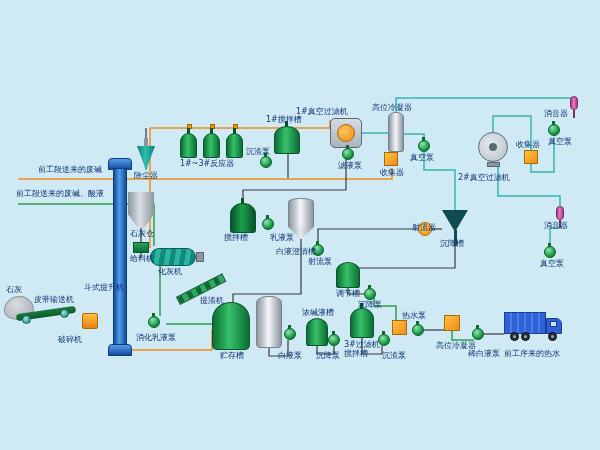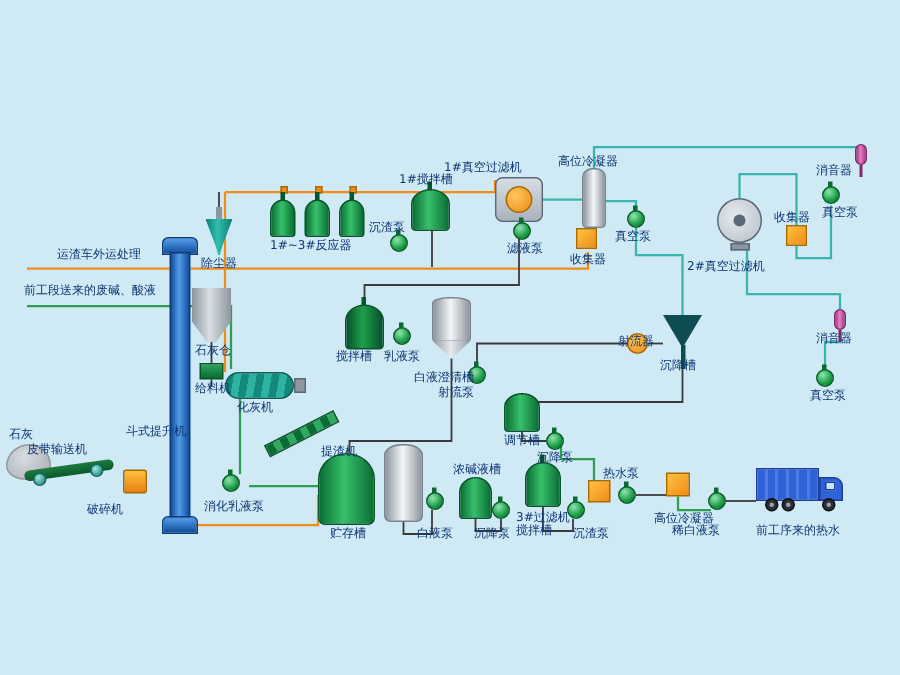--- a/index.html
+++ b/index.html
@@ -188,65 +188,65 @@
   <div class="pump" style="left:472px;top:328px"></div>
   <div style="position:absolute;left:504px;top:308px;width:62px;height:36px">
     <div class="truck-bed"></div>
     <div class="truck-cab"></div>
     <div class="truck-window"></div>
     <div class="wheel-dark" style="left:6px;top:24px"></div>
     <div class="wheel-dark" style="left:17px;top:24px"></div>
     <div class="wheel-dark" style="left:44px;top:24px"></div>
   </div>
 
-  <div class="lbl" style="left:38px;top:166px">运渣车外运处理</div>
+  <div class="lbl" style="left:38px;top:166px">前工段送来的废碱</div>
   <div class="lbl" style="left:16px;top:190px">前工段送来的废碱、酸液</div>
   <div class="lbl" style="left:6px;top:286px">石灰</div>
-  <div class="lbl" style="left:18px;top:296px">皮带输送机</div>
+  <div class="lbl" style="left:34px;top:296px">皮带输送机</div>
   <div class="lbl" style="left:58px;top:336px">破碎机</div>
   <div class="lbl" style="left:84px;top:284px">斗式提升机</div>
   <div class="lbl" style="left:134px;top:172px">除尘器</div>
   <div class="lbl" style="left:130px;top:230px">石灰仓</div>
   <div class="lbl" style="left:130px;top:255px">给料机</div>
   <div class="lbl" style="left:158px;top:268px">化灰机</div>
   <div class="lbl" style="left:136px;top:334px">消化乳液泵</div>
-  <div class="lbl" style="left:214px;top:297px">提渣机</div>
+  <div class="lbl" style="left:200px;top:297px">提渣机</div>
 
   <div class="lbl" style="left:180px;top:160px">1#~3#反应器</div>
   <div class="lbl" style="left:266px;top:116px">1#搅拌槽</div>
   <div class="lbl" style="left:246px;top:148px">沉渣泵</div>
   <div class="lbl" style="left:224px;top:234px">搅拌槽</div>
-  <div class="lbl" style="left:256px;top:234px">乳液泵</div>
+  <div class="lbl" style="left:270px;top:234px">乳液泵</div>
 
   <div class="lbl" style="left:296px;top:108px">1#真空过滤机</div>
   <div class="lbl" style="left:372px;top:104px">高位冷凝器</div>
   <div class="lbl" style="left:338px;top:162px">滤液泵</div>
   <div class="lbl" style="left:380px;top:169px">收集器</div>
   <div class="lbl" style="left:410px;top:154px">真空泵</div>
   <div class="lbl" style="left:458px;top:174px">2#真空过滤机</div>
   <div class="lbl" style="left:516px;top:141px">收集器</div>
   <div class="lbl" style="left:548px;top:138px">真空泵</div>
   <div class="lbl" style="left:544px;top:110px">消音器</div>
 
   <div class="lbl" style="left:276px;top:248px">白液澄清槽</div>
-  <div class="lbl" style="left:292px;top:258px">射流泵</div>
+  <div class="lbl" style="left:308px;top:258px">射流泵</div>
   <div class="lbl" style="left:412px;top:224px">射流器</div>
   <div class="lbl" style="left:440px;top:240px">沉降槽</div>
   <div class="lbl" style="left:544px;top:222px">消音器</div>
   <div class="lbl" style="left:540px;top:260px">真空泵</div>
   <div class="lbl" style="left:336px;top:290px">调节槽</div>
   <div class="lbl" style="left:358px;top:301px">沉降泵</div>
 
   <div class="lbl" style="left:302px;top:309px">浓碱液槽</div>
   <div class="lbl" style="left:220px;top:352px">贮存槽</div>
   <div class="lbl" style="left:278px;top:352px">白液泵</div>
   <div class="lbl" style="left:316px;top:352px">沉降泵</div>
   <div class="lbl" style="left:344px;top:341px">
     <span>3#过滤机</span>
     <span>搅拌槽</span>
   </div>
   <div class="lbl" style="left:382px;top:352px">沉渣泵</div>
   <div class="lbl" style="left:402px;top:312px">热水泵</div>
   <div class="lbl" style="left:436px;top:342px">高位冷凝器</div>
-  <div class="lbl" style="left:448px;top:350px">稀白液泵</div>
+  <div class="lbl" style="left:468px;top:350px">稀白液泵</div>
   <div class="lbl" style="left:504px;top:350px">前工序来的热水</div>
 
 </div>
 
 </body></html>

